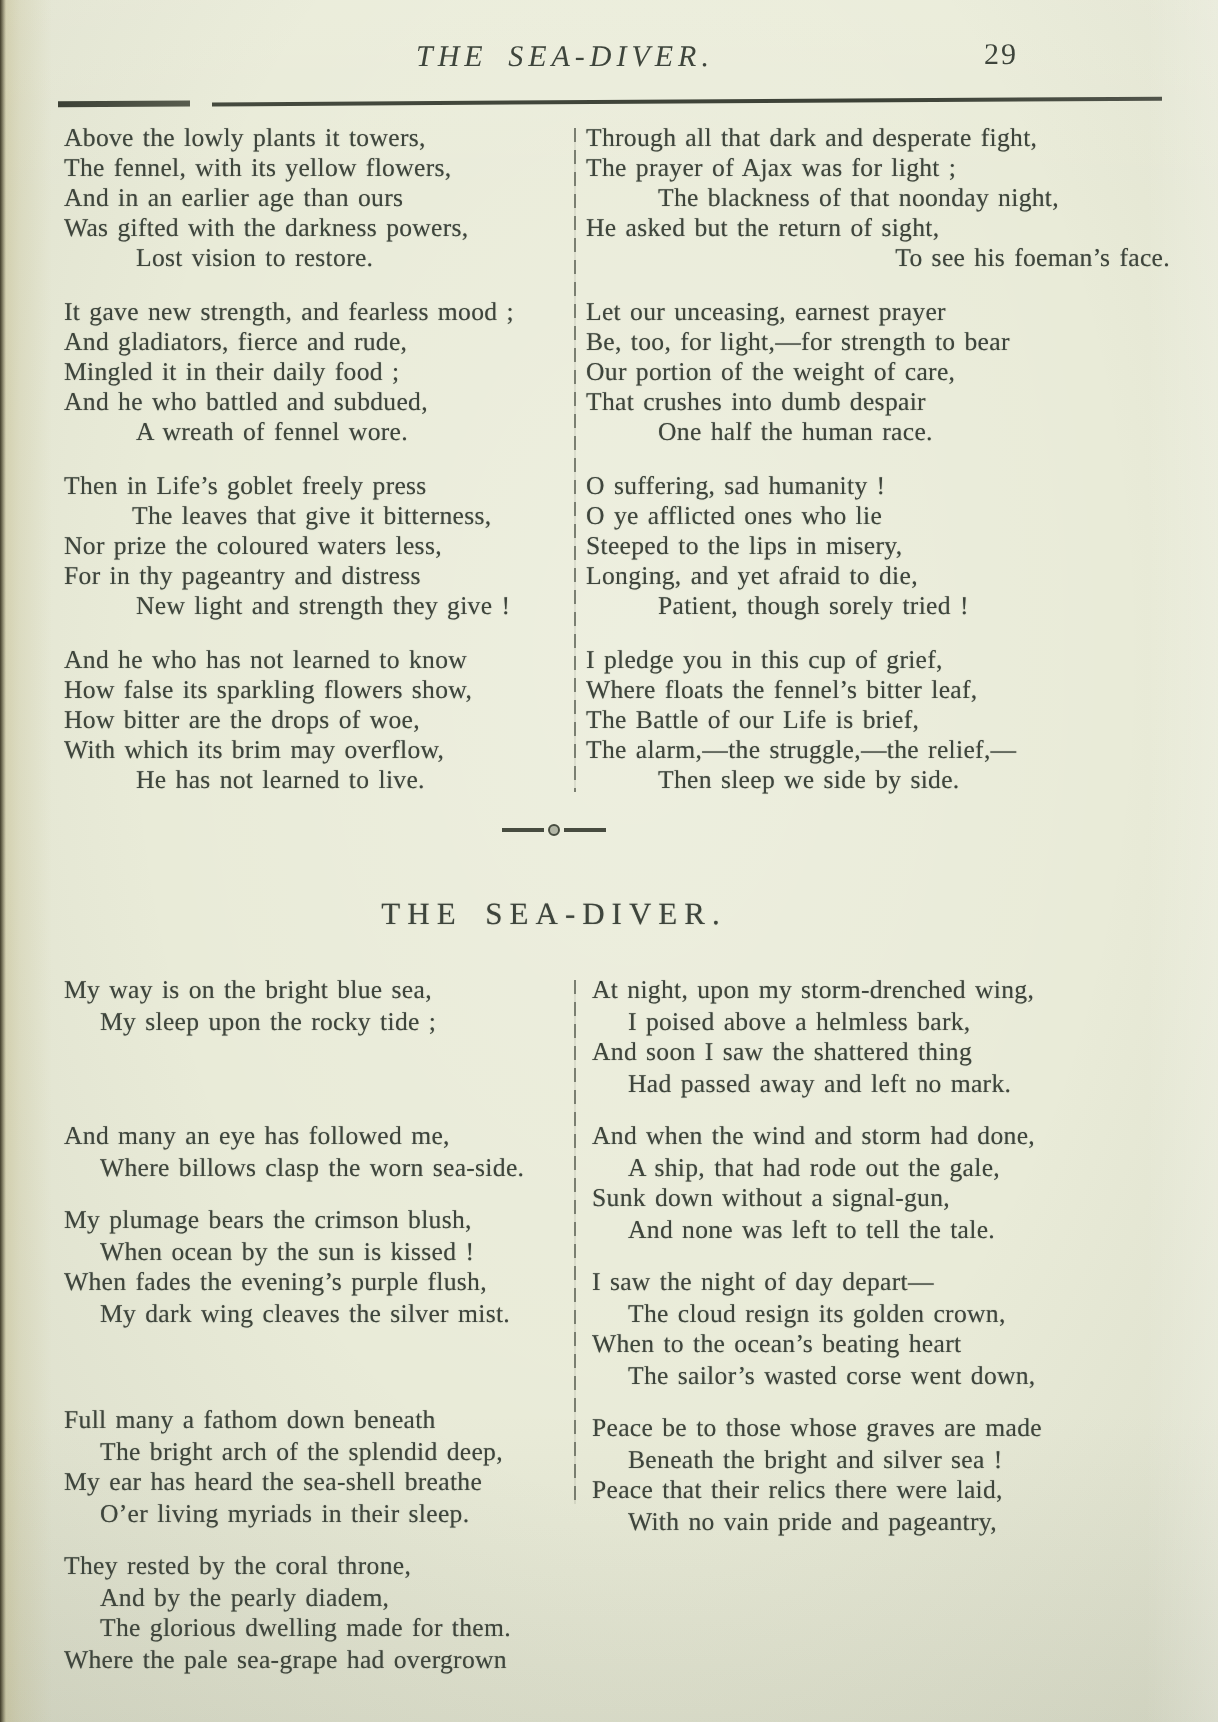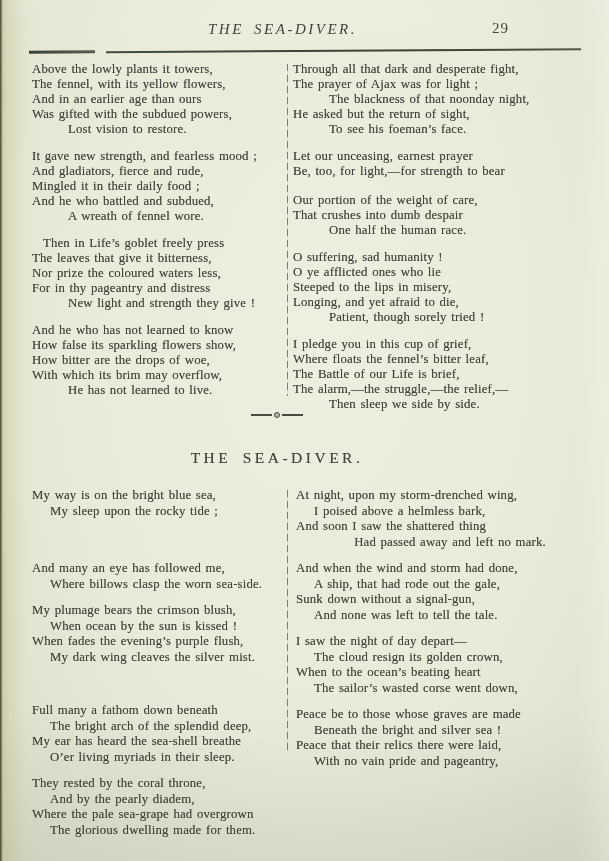--- a/index.html
+++ b/index.html
@@ -63,58 +63,58 @@
 <div class="head-rule">
   <div class="seg1"></div>
   <div class="seg2"></div>
 </div>
 
 <div class="column" style="top:62px;left:32px;width:248px;">
     <div class="stanza">
       <div class="line" style="padding-left: 0px;">Above the lowly plants it towers,</div>
       <div class="line" style="padding-left: 0px;">The fennel, with its yellow flowers,</div>
       <div class="line" style="padding-left: 0px;">And in an earlier age than ours</div>
-      <div class="line" style="padding-left: 0px;">Was gifted with the subdued powers,</div>
+      <div class="line" style="padding-left: 0px;">Was gifted with the darkness powers,</div>
       <div class="line" style="padding-left: 36px;">Lost vision to restore.</div>
     </div>
     <div class="stanza">
       <div class="line" style="padding-left: 0px;">It gave new strength, and fearless mood ;</div>
       <div class="line" style="padding-left: 0px;">And gladiators, fierce and rude,</div>
       <div class="line" style="padding-left: 0px;">Mingled it in their daily food ;</div>
       <div class="line" style="padding-left: 0px;">And he who battled and subdued,</div>
       <div class="line" style="padding-left: 36px;">A wreath of fennel wore.</div>
     </div>
     <div class="stanza">
-      <div class="line" style="padding-left: 0px; margin-left: 11px;">Then in Life’s goblet freely press</div>
-      <div class="line" style="padding-left: 0px;">The leaves that give it bitterness,</div>
+      <div class="line" style="padding-left: 0px;">Then in Life’s goblet freely press</div>
+      <div class="line" style="padding-left: 0px; margin-left: 34px;">The leaves that give it bitterness,</div>
       <div class="line" style="padding-left: 0px;">Nor prize the coloured waters less,</div>
       <div class="line" style="padding-left: 0px;">For in thy pageantry and distress</div>
       <div class="line" style="padding-left: 36px;">New light and strength they give !</div>
     </div>
     <div class="stanza">
       <div class="line" style="padding-left: 0px;">And he who has not learned to know</div>
       <div class="line" style="padding-left: 0px;">How false its sparkling flowers show,</div>
       <div class="line" style="padding-left: 0px;">How bitter are the drops of woe,</div>
       <div class="line" style="padding-left: 0px;">With which its brim may overflow,</div>
       <div class="line" style="padding-left: 36px;">He has not learned to live.</div>
     </div>
   </div>
 <div class="col-divider" style="left:287px;top:64px;height:332px;"></div>
 <div class="column" style="top:62px;left:293px;width:292px;">
     <div class="stanza">
       <div class="line" style="padding-left: 0px;">Through all that dark and desperate fight,</div>
       <div class="line" style="padding-left: 0px;">The prayer of Ajax was for light ;</div>
       <div class="line" style="padding-left: 0px; margin-left: 36px;">The blackness of that noonday night,</div>
       <div class="line" style="padding-left: 0px;">He asked but the return of sight,</div>
-      <div class="line" style="padding-left: 36px;">To see his foeman’s face.</div>
+      <div class="line" style="padding-left: 36px; text-align: right;">To see his foeman’s face.</div>
     </div>
     <div class="stanza">
       <div class="line" style="padding-left: 0px;">Let our unceasing, earnest prayer</div>
       <div class="line" style="padding-left: 0px;">Be, too, for light,—for strength to bear</div>
-      <div class="line" style="padding-left: 0px; margin-top: 14px;">Our portion of the weight of care,</div>
+      <div class="line" style="padding-left: 0px;">Our portion of the weight of care,</div>
       <div class="line" style="padding-left: 0px;">That crushes into dumb despair</div>
       <div class="line" style="padding-left: 36px;">One half the human race.</div>
     </div>
     <div class="stanza">
       <div class="line" style="padding-left: 0px;">O suffering, sad humanity !</div>
       <div class="line" style="padding-left: 0px;">O ye afflicted ones who lie</div>
       <div class="line" style="padding-left: 0px;">Steeped to the lips in misery,</div>
       <div class="line" style="padding-left: 0px;">Longing, and yet afraid to die,</div>
       <div class="line" style="padding-left: 36px;">Patient, though sorely tried !</div>
     </div>
@@ -150,31 +150,31 @@
     </div>
     <div class="stanza">
       <div class="line" style="padding-left: 0px; margin-top: 38px;">Full many a fathom down beneath</div>
       <div class="line" style="padding-left: 18px;">The bright arch of the splendid deep,</div>
       <div class="line" style="padding-left: 0px;">My ear has heard the sea-shell breathe</div>
       <div class="line" style="padding-left: 18px;">O’er living myriads in their sleep.</div>
     </div>
     <div class="stanza">
       <div class="line" style="padding-left: 0px;">They rested by the coral throne,</div>
       <div class="line" style="padding-left: 18px;">And by the pearly diadem,</div>
+      <div class="line" style="padding-left: 18px;">The glorious dwelling made for them.</div>
       <div class="line" style="padding-left: 0px;">Where the pale sea-grape had overgrown</div>
-      <div class="line" style="padding-left: 18px;">The glorious dwelling made for them.</div>
     </div>
   </div>
 <div class="col-divider" style="left:287px;top:490px;height:262px;"></div>
 <div class="column col-lh2" style="top:488px;left:296px;width:290px;">
     <div class="stanza">
       <div class="line" style="padding-left: 0px;">At night, upon my storm-drenched wing,</div>
       <div class="line" style="padding-left: 18px;">I poised above a helmless bark,</div>
       <div class="line" style="padding-left: 0px;">And soon I saw the shattered thing</div>
-      <div class="line" style="padding-left: 18px; text-align: center;">Had passed away and left no mark.</div>
+      <div class="line" style="padding-left: 18px;">Had passed away and left no mark.</div>
     </div>
     <div class="stanza">
       <div class="line" style="padding-left: 0px;">And when the wind and storm had done,</div>
       <div class="line" style="padding-left: 18px;">A ship, that had rode out the gale,</div>
       <div class="line" style="padding-left: 0px;">Sunk down without a signal-gun,</div>
       <div class="line" style="padding-left: 18px;">And none was left to tell the tale.</div>
     </div>
     <div class="stanza">
       <div class="line" style="padding-left: 0px;">I saw the night of day depart—</div>
       <div class="line" style="padding-left: 18px;">The cloud resign its golden crown,</div>

